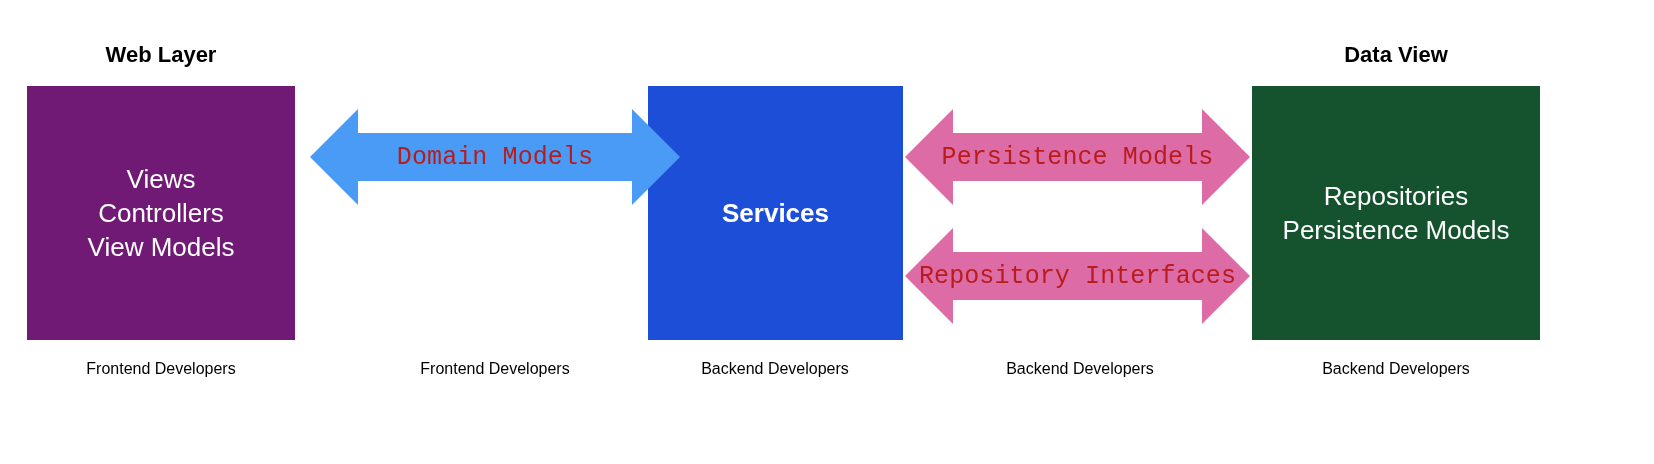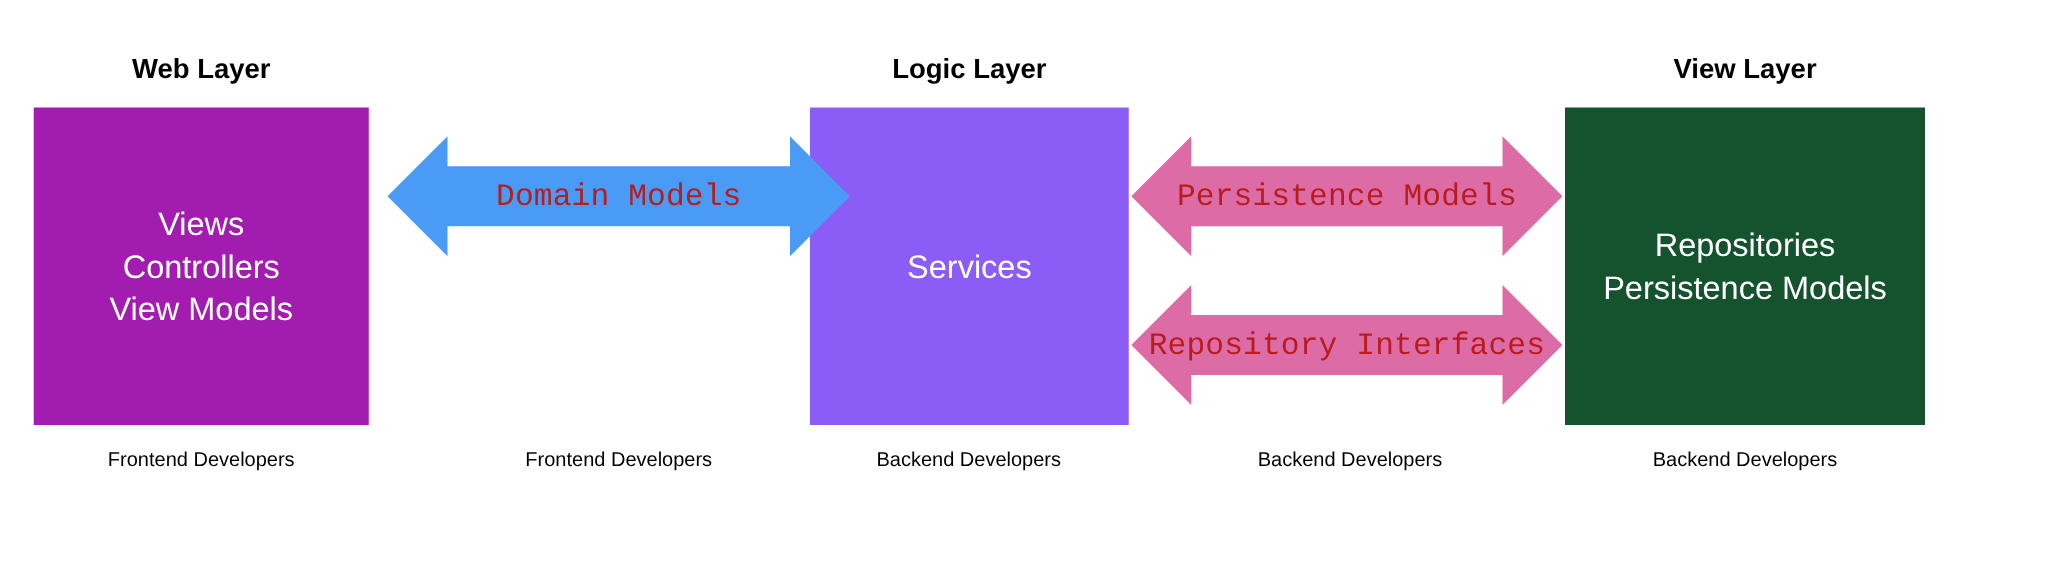--- a/index.html
+++ b/index.html
@@ -68,30 +68,29 @@
     text-align:center;
     white-space:nowrap;
   }
 </style>
 </head>
 <body>
 
 <div class="canvas">
 
   <div class="col-header" style="left:27px;width:268px;">Web Layer</div>
-  <div class="col-header" style="left:648px;width:255px;">Logic Layer</div>
-  <div class="col-header" style="left:1252px;width:288px;">View Layer</div>
+  <div class="col-header" style="left:1252px;width:288px;">Data View</div>
 
-  <div class="layer-box" style="left:27px;width:268px;background:#a21caf;">
+  <div class="layer-box" style="left:27px;width:268px;background:#701a75;">
     <span class="box-label">Views
 Controllers
 View Models</span>
   </div>
 
-  <div class="layer-box" style="left:648px;width:255px;background:#8b5cf6;">
+  <div class="layer-box" style="left:648px;width:255px;background:#1d4ed8;font-weight:bold;">
     <span class="box-label">Services</span>
   </div>
 
   <div class="layer-box" style="left:1252px;width:288px;background:#14532d;">
     <span class="box-label">Repositories
 Persistence Models</span>
   </div>
 
   <div class="arrow" style="left:310px;top:109px;width:370px;">
     <svg class="arrow-shape" viewBox="0 0 370 96" preserveAspectRatio="none">

